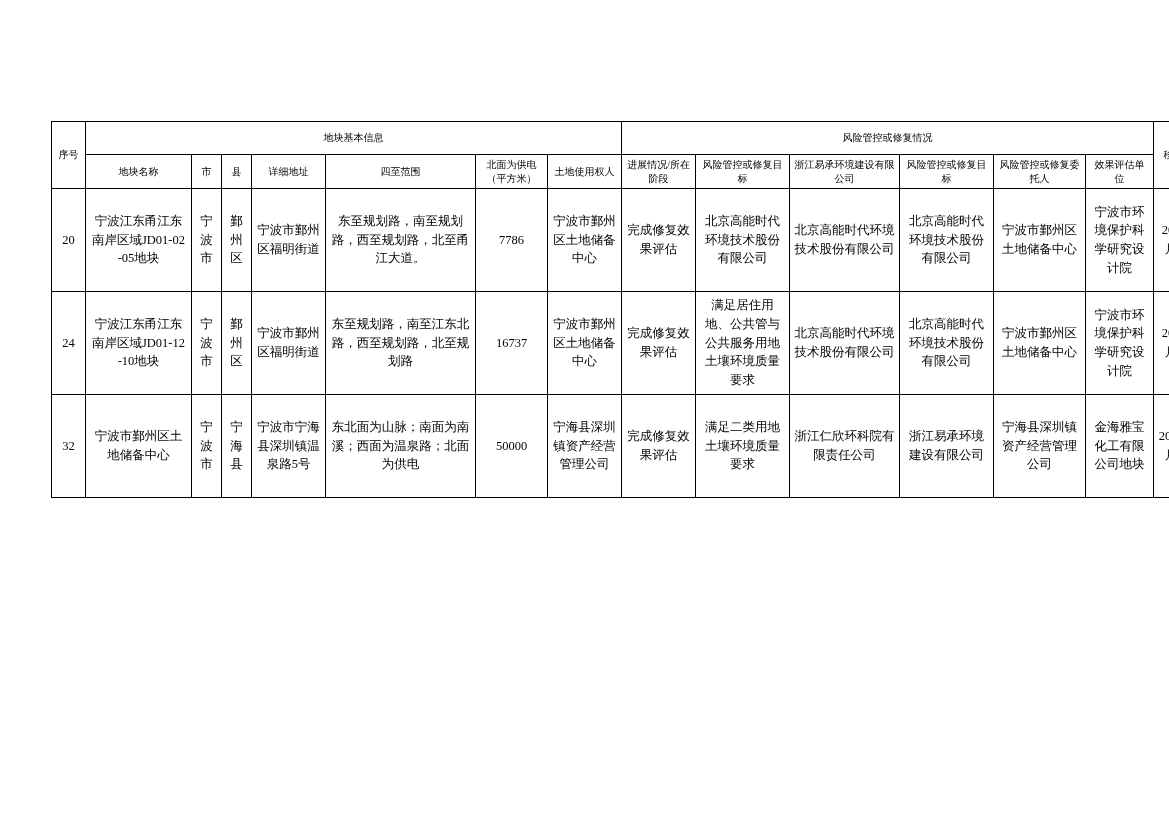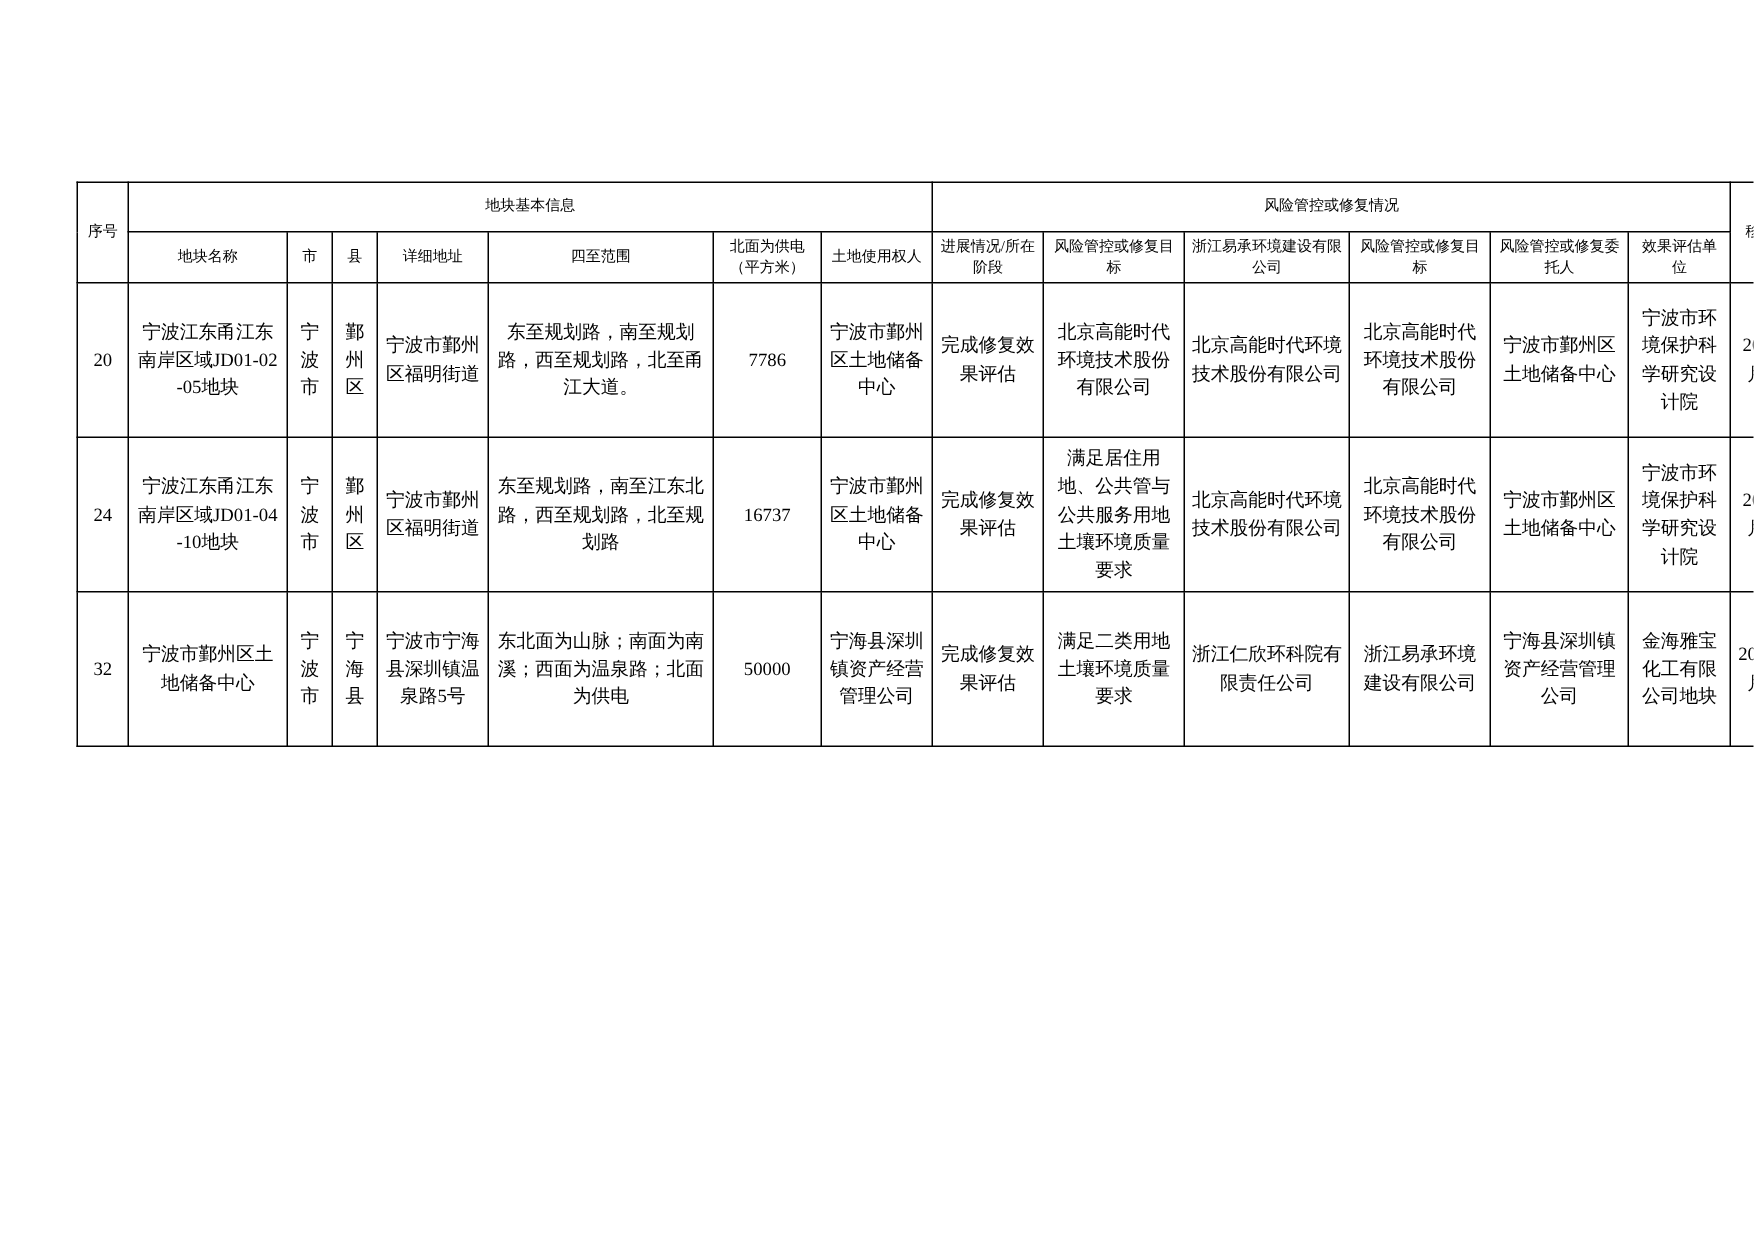--- a/index.html
+++ b/index.html
@@ -131,21 +131,21 @@
           <td class="body-cell">完成修复效果评估</td>
           <td class="body-cell">北京高能时代环境技术股份有限公司</td>
           <td class="body-cell">北京高能时代环境技术股份有限公司</td>
           <td class="body-cell">北京高能时代环境技术股份有限公司</td>
           <td class="body-cell">宁波市鄞州区土地储备中心</td>
           <td class="body-cell">宁波市环境保护科学研究设计院</td>
           <td class="body-cell">2020年1月17日</td>
         </tr>
         <tr>
           <td class="body-cell">24</td>
-          <td class="body-cell">宁波江东甬江东南岸区域JD01-04-10地块</td>
+          <td class="body-cell">宁波江东甬江东南岸区域JD01-12-10地块</td>
           <td class="body-cell">宁波市</td>
           <td class="body-cell">鄞州区</td>
           <td class="body-cell">宁波市鄞州区福明街道</td>
           <td class="body-cell">东至规划路，南至江东北路，西至规划路，北至规划路</td>
           <td class="body-cell">16737</td>
           <td class="body-cell">宁波市鄞州区土地储备中心</td>
           <td class="body-cell">完成修复效果评估</td>
           <td class="body-cell">满足居住用地、公共管与公共服务用地土壤环境质量要求</td>
           <td class="body-cell">北京高能时代环境技术股份有限公司</td>
           <td class="body-cell">北京高能时代环境技术股份有限公司</td>

